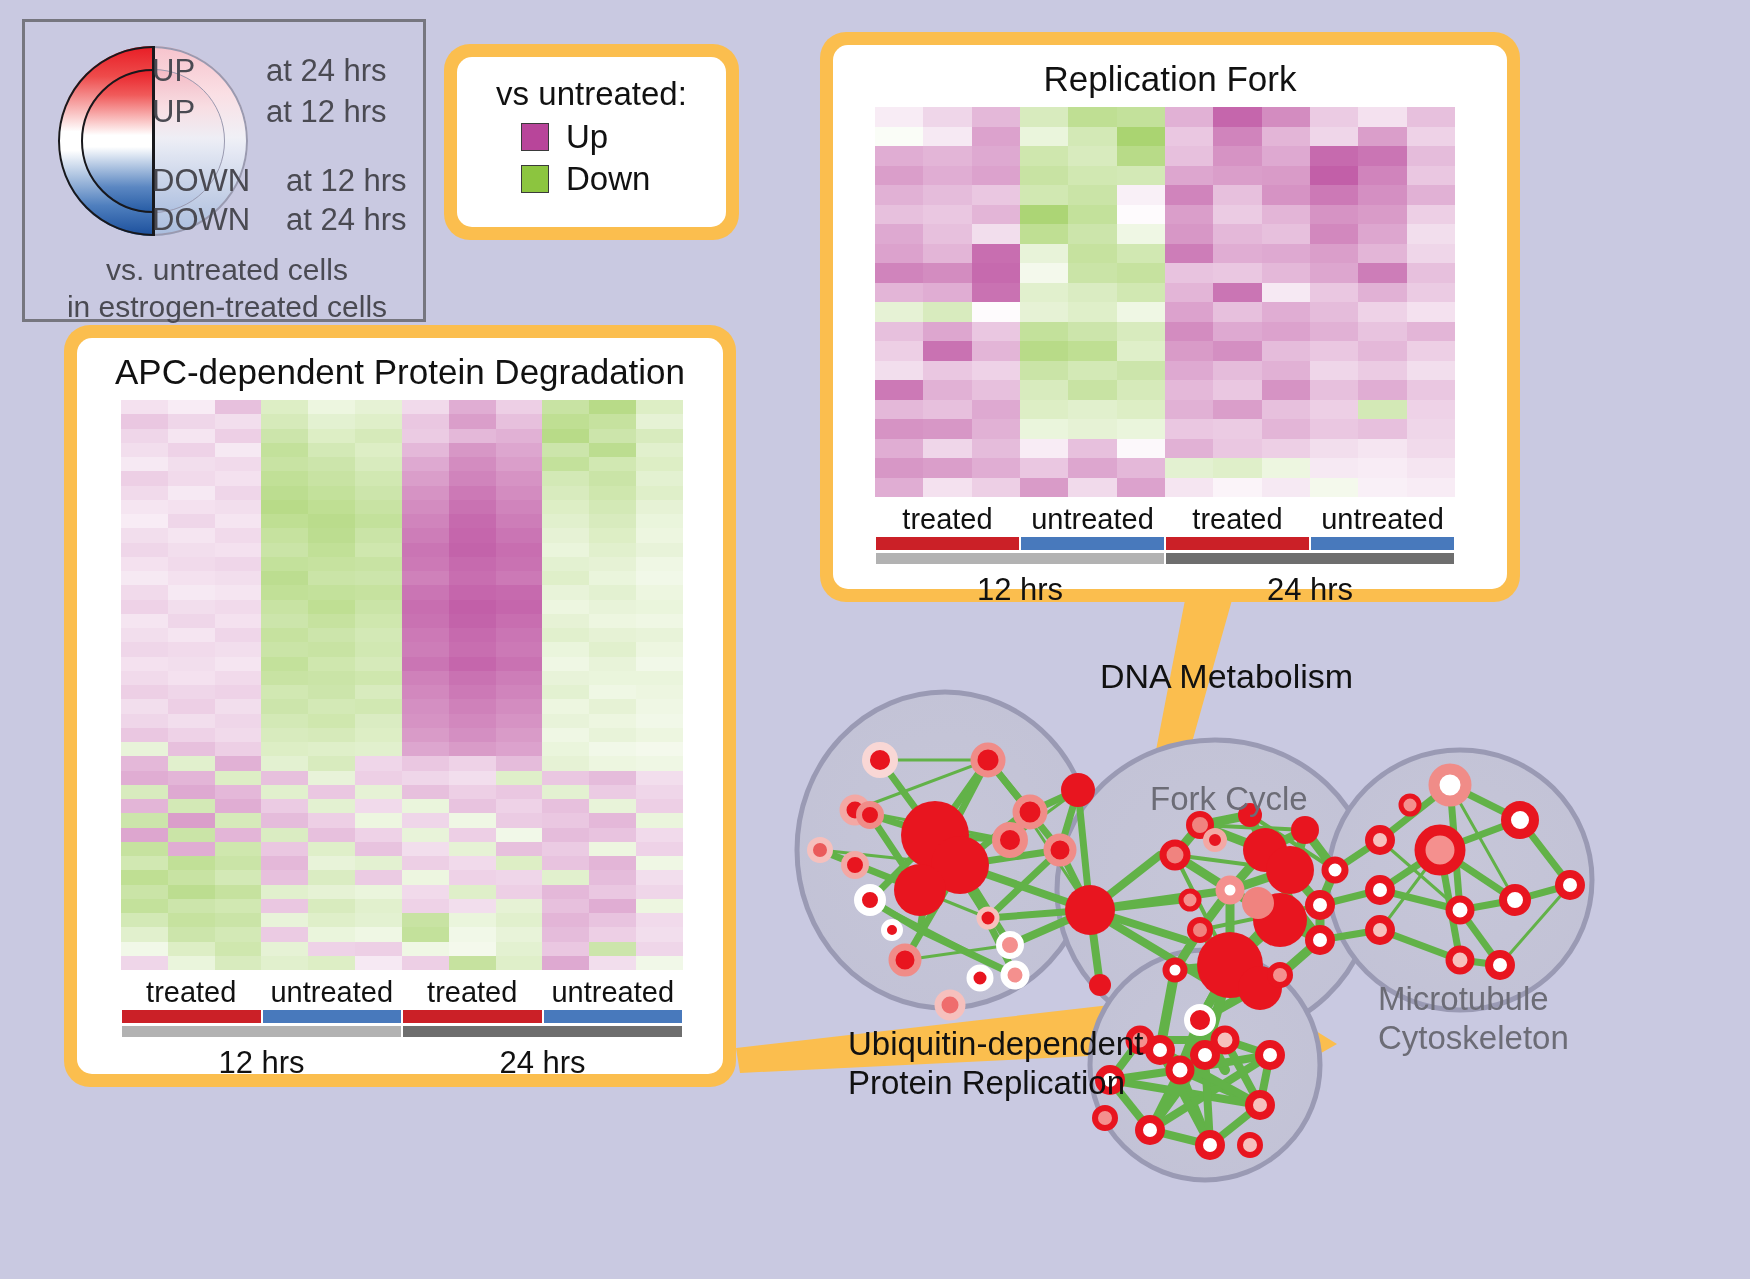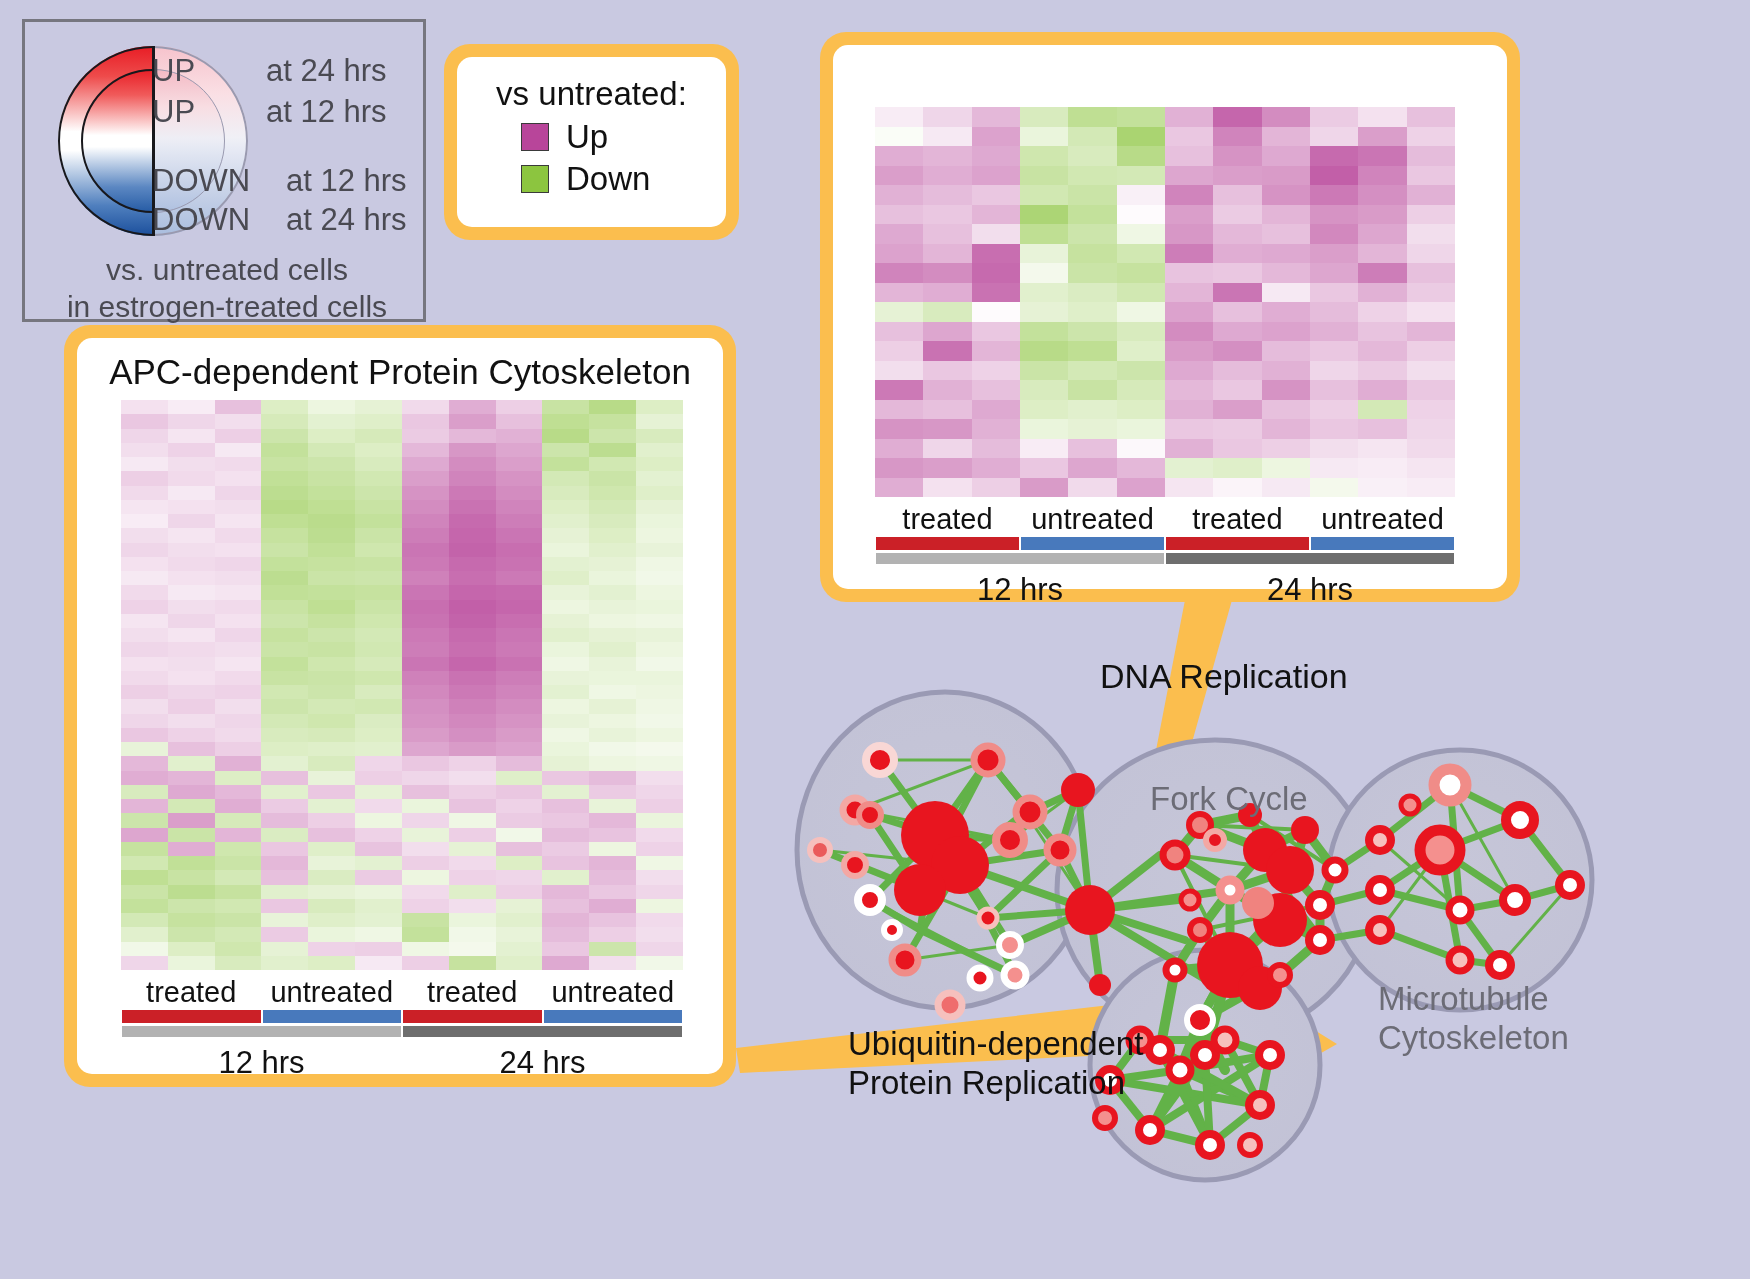--- a/index.html
+++ b/index.html
@@ -168,20 +168,21 @@
       </div>
       <div class="ul-row">
         <span class="ul-sw" id="sw-down" style="background: rgb(140, 197, 63);"></span>
         <span class="ul-lab">Down</span>
       </div>
     </div>
   </div>
 
   <div class="orange-panel" id="rf-panel">
     <div class="inner">
+      <div class="hm-title">Replication Fork</div>
       <div class="heatgrid" id="rf-grid" style="left: 42px; top: 62px; width: 580px; height: 390px; grid-template-columns: repeat(12, 1fr); grid-template-rows: repeat(20, 1fr);">
           <div style="background: rgb(248, 236, 245);"></div>
           <div style="background: rgb(239, 214, 233);"></div>
           <div style="background: rgb(228, 184, 217);"></div>
           <div style="background: rgb(216, 235, 190);"></div>
           <div style="background: rgb(191, 223, 147);"></div>
           <div style="background: rgb(195, 225, 155);"></div>
           <div style="background: rgb(225, 177, 213);"></div>
           <div style="background: rgb(197, 102, 172);"></div>
           <div style="background: rgb(211, 140, 192);"></div>
@@ -437,21 +438,21 @@
           <div style="position:relative;height:40px;">
             <div class="time-lab" style="left:0px;width:290px;top:4px;">12 hrs</div>
             <div class="time-lab" style="left:290px;width:290px;top:4px;">24 hrs</div>
           </div>
         </div>
     </div>
   </div>
 
   <div class="orange-panel" id="apc-panel">
     <div class="inner">
-      <div class="hm-title big">APC-dependent Protein Cytoskeleton</div>
+      <div class="hm-title big">APC-dependent Protein Degradation</div>
       <div class="heatgrid" id="apc-grid" style="left: 44px; top: 62px; width: 562px; height: 570px; grid-template-columns: repeat(12, 1fr); grid-template-rows: repeat(40, 1fr);">
           <div style="background: rgb(244, 225, 239);"></div>
           <div style="background: rgb(248, 236, 245);"></div>
           <div style="background: rgb(231, 192, 221);"></div>
           <div style="background: rgb(221, 238, 197);"></div>
           <div style="background: rgb(237, 246, 224);"></div>
           <div style="background: rgb(230, 242, 213);"></div>
           <div style="background: rgb(241, 218, 235);"></div>
           <div style="background: rgb(224, 173, 211);"></div>
           <div style="background: rgb(237, 207, 229);"></div>
@@ -1198,21 +1199,21 @@
         <circle cx="350" cy="480" r="11" fill="#ffffff" stroke="#e8151f" stroke-width="8"></circle>
         <circle cx="390" cy="530" r="11" fill="#ffffff" stroke="#e8151f" stroke-width="8"></circle>
         <circle cx="450" cy="545" r="11" fill="#ffffff" stroke="#e8151f" stroke-width="8"></circle>
         <circle cx="500" cy="505" r="11" fill="#f6c0bd" stroke="#e8151f" stroke-width="8"></circle>
         <circle cx="420" cy="470" r="11" fill="#ffffff" stroke="#e8151f" stroke-width="7"></circle>
         <circle cx="345" cy="518" r="10" fill="#f4908e" stroke="#e8151f" stroke-width="6"></circle>
         <circle cx="490" cy="545" r="10" fill="#f6c0bd" stroke="#e8151f" stroke-width="6"></circle>
       </g>
     </svg>
 
-    <div class="clus-label" id="lab-dna" style="left: 340px; top: 56px; color: rgb(17, 17, 17); font-size: 34px; line-height: 1.18; text-align: left;">DNA Replication</div>
+    <div class="clus-label" id="lab-dna" style="left: 340px; top: 56px; color: rgb(17, 17, 17); font-size: 34px; line-height: 1.18; text-align: left;">DNA Metabolism</div>
     <div class="clus-label" id="lab-cc" style="left: 390px; top: 180px; color: rgb(108, 108, 118); font-size: 33px; line-height: 1.18; text-align: left;">Fork Cycle</div>
     <div class="clus-label" id="lab-mt" style="left: 618px; top: 380px; color: rgb(108, 108, 118); font-size: 33px; line-height: 1.18; text-align: left;">Microtubule
 Cytoskeleton</div>
     <div class="clus-label" id="lab-ub" style="left: 88px; top: 425px; color: rgb(17, 17, 17); font-size: 33px; line-height: 1.18; text-align: left;">Ubiquitin-dependent
 Protein Replication</div>
   </div>
 
 </div>
 
 </body></html>

